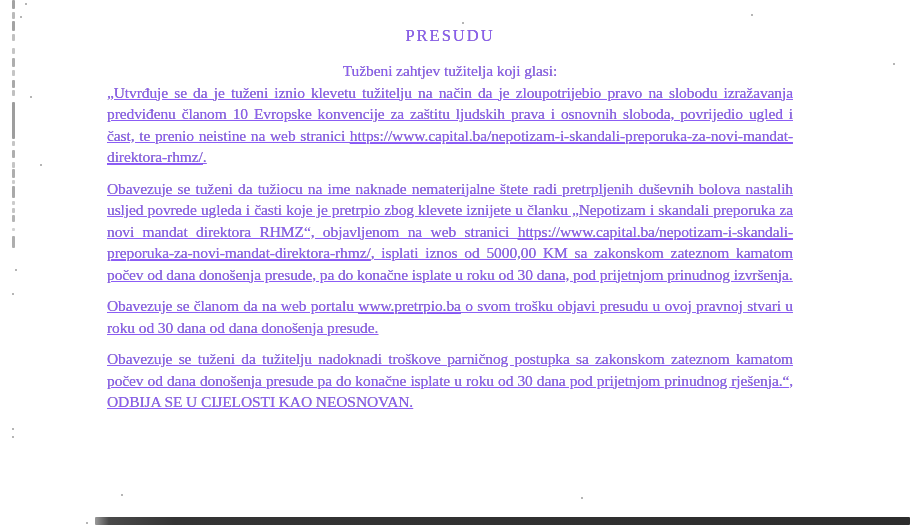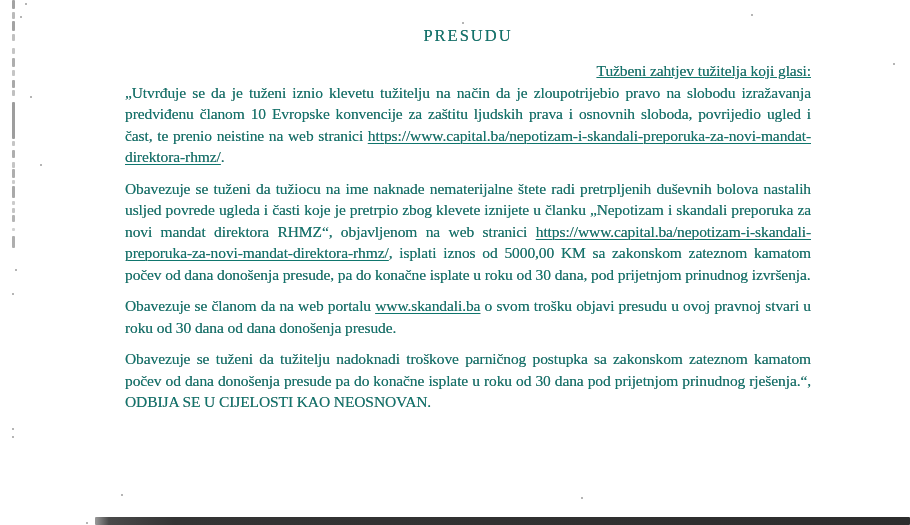--- a/index.html
+++ b/index.html
@@ -3,31 +3,31 @@
 <meta charset="utf-8">
 <style>
   html,body{margin:0;padding:0;}
   body{
     width:910px;height:525px;overflow:hidden;position:relative;
     background:#ffffff;
     font-family:"Liberation Serif","DejaVu Serif",serif;
   }
   .page{position:absolute;inset:0;background:#ffffff;}
   .content{
-    position:absolute;left:125px;top:26px;width:686px;
-    color:#0f766e;font-size:15.5px;line-height:21.5px;
+    position:absolute;left:107px;top:26px;width:686px;
+    color:#8b5cf6;font-size:15.5px;line-height:21.5px;
     letter-spacing:-0.1px;
     text-shadow:0 0 0.45px rgba(25,25,25,0.55);
   }
   .title{
     margin:0 0 14px 0;text-align:center;
     font-size:16.5px;font-weight:400;letter-spacing:2px;line-height:20px;
   }
-  .intro{margin:0;text-align:right;text-decoration:underline;}
-  .para{margin:0 0 10px 0;text-align:justify;}
+  .intro{margin:0;text-align:center;}
+  .para{margin:0 0 10px 0;text-align:justify;text-decoration:underline;}
   .doclink{
     color:inherit;text-decoration:underline;
     text-decoration-thickness:1px;text-underline-offset:2px;
     cursor:pointer;
   }
   .scan-bar{
     position:absolute;left:95px;top:517px;width:815px;height:8px;
     background:linear-gradient(90deg,#9a9a9a 0px,#4a4a4a 14px,#343434 80px,#2d2d2d 100%);
     border-radius:1px;
   }
@@ -42,21 +42,21 @@
   <div class="content">
 
     <h1 class="title">PRESUDU</h1>
 
     <p class="intro">Tužbeni zahtjev tužitelja koji glasi:</p>
 
     <p class="para"><span>„Utvrđuje se da je tuženi iznio klevetu tužitelju na način da je zloupotrijebio pravo na slobodu izražavanja predviđenu članom 10 Evropske konvencije za zaštitu ljudskih prava i osnovnih sloboda, povrijedio ugled i čast, te prenio neistine na web stranici </span><a class="doclink">https://www.capital.ba/nepotizam-i-skandali-preporuka-za-novi-mandat-direktora-rhmz/</a><span>.</span></p>
 
     <p class="para"><span>Obavezuje se tuženi da tužiocu na ime naknade nematerijalne štete radi pretrpljenih duševnih bolova nastalih usljed povrede ugleda i časti koje je pretrpio zbog klevete iznijete u članku „Nepotizam i skandali preporuka za novi mandat direktora RHMZ“, objavljenom na web stranici </span><a class="doclink">https://www.capital.ba/nepotizam-i-skandali-preporuka-za-novi-mandat-direktora-rhmz/</a><span>, isplati iznos od 5000,00 KM sa zakonskom zateznom kamatom počev od dana donošenja presude, pa do konačne isplate u roku od 30 dana, pod prijetnjom prinudnog izvršenja.</span></p>
 
-    <p class="para"><span>Obavezuje se članom da na web portalu </span><a class="doclink">www.skandali.ba</a><span> o svom trošku objavi presudu u ovoj pravnoj stvari u roku od 30 dana od dana donošenja presude.</span></p>
+    <p class="para"><span>Obavezuje se članom da na web portalu </span><a class="doclink">www.pretrpio.ba</a><span> o svom trošku objavi presudu u ovoj pravnoj stvari u roku od 30 dana od dana donošenja presude.</span></p>
 
     <p class="para"><span>Obavezuje se tuženi da tužitelju nadoknadi troškove parničnog postupka sa zakonskom zateznom kamatom počev od dana donošenja presude pa do konačne isplate u roku od 30 dana pod prijetnjom prinudnog rješenja.“, ODBIJA SE U CIJELOSTI KAO NEOSNOVAN.</span></p>
 
 
   </div>
 
   <div id="artifacts">
       <div class="artifact-dash" style="left: 12px; top: 0px; height: 9px; opacity: 0.8;"></div>
       <div class="artifact-dash" style="left: 12px; top: 12px; height: 7px; opacity: 0.6;"></div>
       <div class="artifact-dash" style="left: 12px; top: 21px; height: 10px; opacity: 0.8;"></div>

